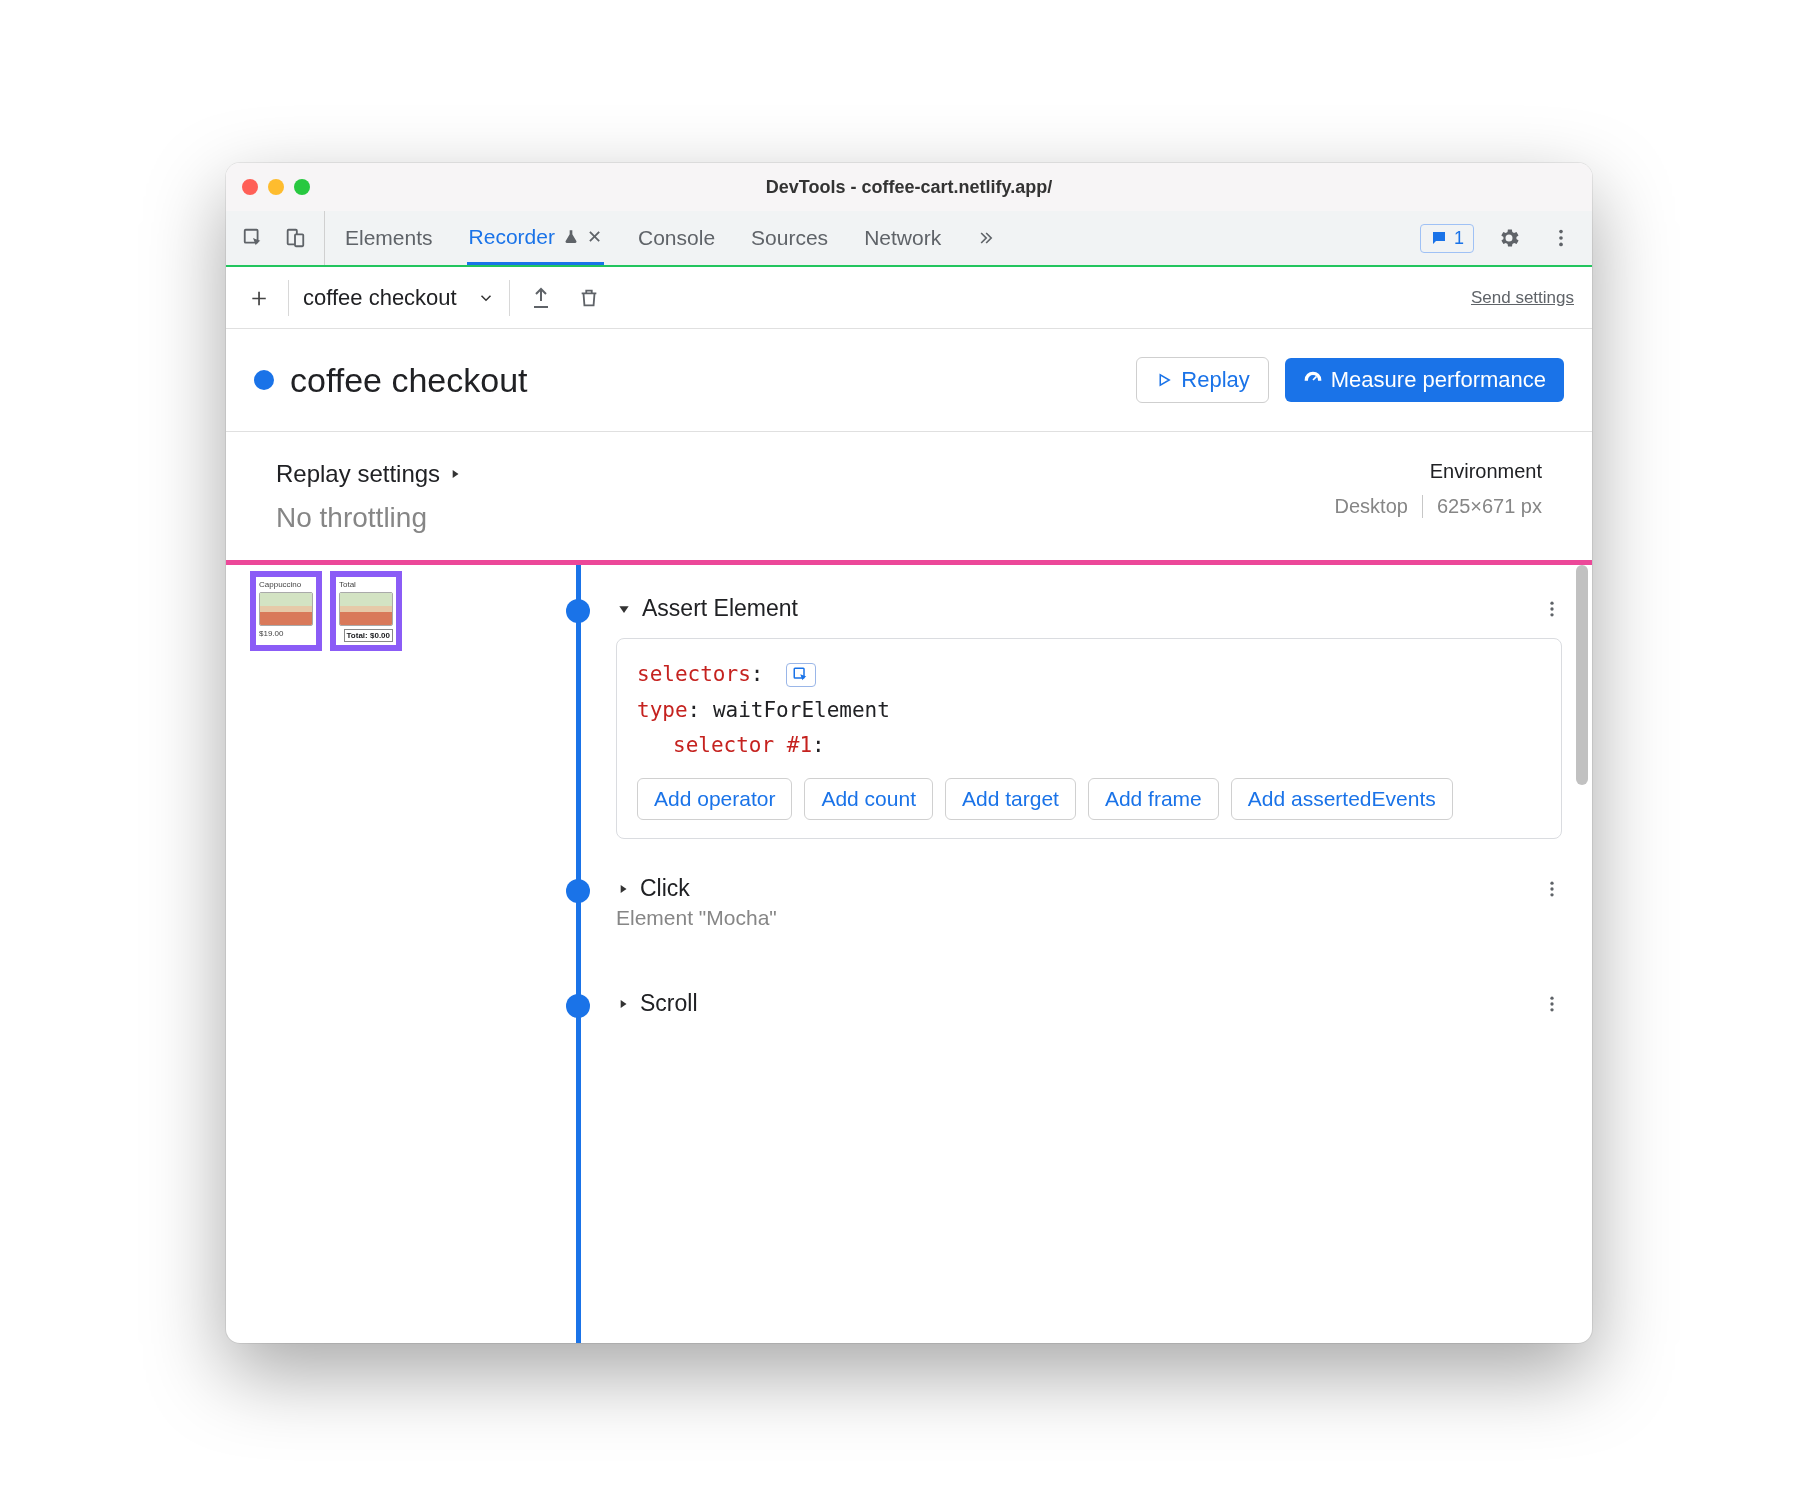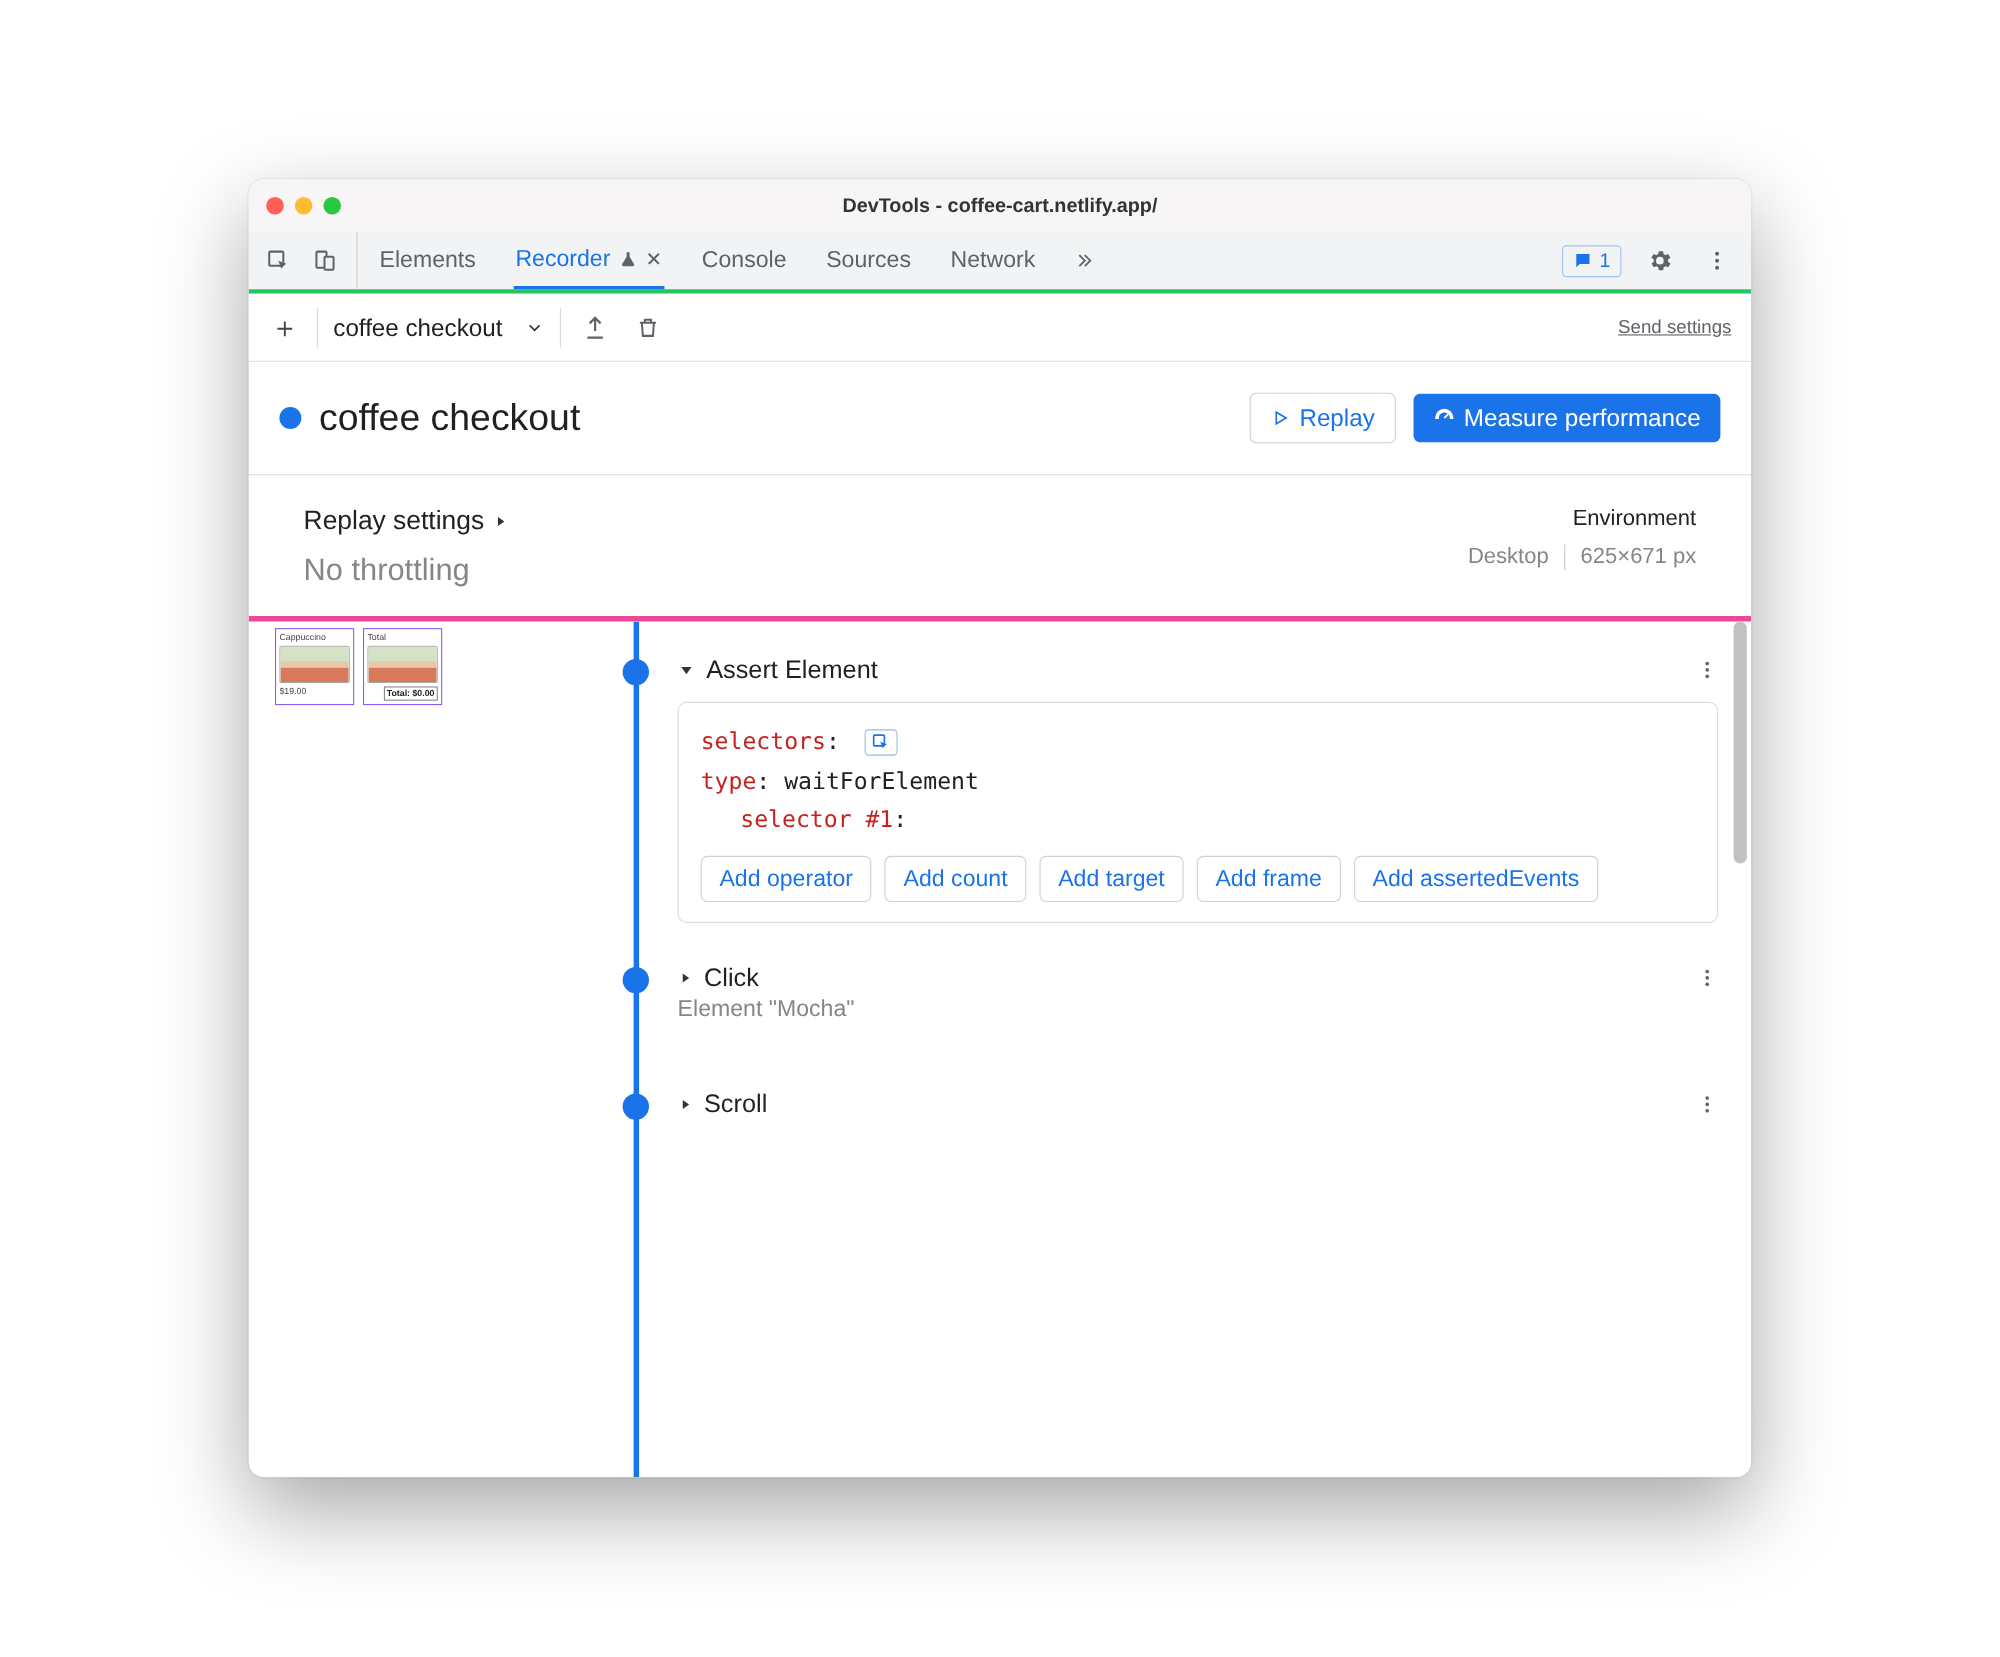--- a/index.html
+++ b/index.html
@@ -36,21 +36,21 @@
 .tl-close{background:#ff5f57;}
 .tl-min{background:#febc2e;}
 .tl-max{background:#28c840;}
 .titlebar-title{
   position:absolute; left:0; right:0; text-align:center;
   font-size:18px; font-weight:600; color:#333; pointer-events:none;
 }
 .tabs-row{
   height:56px; background:#f1f3f4;
   display:flex; align-items:center;
-  border-bottom:4px solid #22c55e;
+  border-bottom:2px solid #22c55e;
   padding-left:10px;
 }
 .tabs-left{display:flex; align-items:center; gap:8px; padding-right:12px; border-right:1px solid #d0d0d0; height:100%;}
 .icon-btn{display:flex;align-items:center;justify-content:center;width:34px;height:34px;cursor:pointer;color:#5f6368;}
 .tab-list{display:flex;align-items:stretch;height:100%;padding-left:18px;gap:32px;}
 .tab{display:flex;align-items:center;color:#5f6368;font-size:21px;padding:0 2px;gap:8px;cursor:pointer;}
 .tab.active{color:#1a73e8;border-bottom:3px solid #1a73e8;}
 .tab .flask{color:#5f6368;}
 .tab .close-x{color:#5f6368;font-size:18px;}
 .tabs-right{margin-left:auto;display:flex;align-items:center;gap:18px;padding-right:14px;}
@@ -84,21 +84,21 @@
 .settings-sub{font-size:28px;color:#868686;}
 .settings-right{margin-left:auto;text-align:right;}
 .env-title{font-size:20px;margin-bottom:12px;}
 .env-vals{color:#868686;font-size:20px;display:flex;gap:14px;}
 .env-vals .vd{border-left:1px solid #c7c7c7;padding-left:14px;}
 .timeline-area{
   flex:1;position:relative;overflow:hidden;
   display:flex;
 }
 .thumbs{position:absolute;left:24px;top:6px;display:flex;gap:8px;}
-.thumb{width:72px;border:1px solid #8b5cf6;background:#fff;font-size:8px;display:flex;flex-direction:column;padding:3px;gap:3px;}
+.thumb{width:72px;border:6px solid #8b5cf6;background:#fff;font-size:8px;display:flex;flex-direction:column;padding:3px;gap:3px;}
 .thumb .lbl{font-size:8px;color:#444;}
 .mug{width:100%;height:34px;border:1px solid #aaa;border-radius:2px;position:relative;overflow:hidden;}
 .mug .layer{position:absolute;left:0;right:0;}
 .mug .l1{top:0;height:40%;background:#d3e3c3;}
 .mug .l2{top:40%;height:20%;background:#e6c9a8;}
 .mug .l3{top:60%;height:40%;background:#d9795a;}
 .thumb .cap{font-size:8px;color:#444;}
 .thumb .total{border:1px solid #888;padding:1px 2px;font-weight:bold;font-size:8px;align-self:flex-end;}
 .timeline-content{
   margin-left:250px;flex:1;position:relative;padding-top:30px;padding-bottom:20px;

